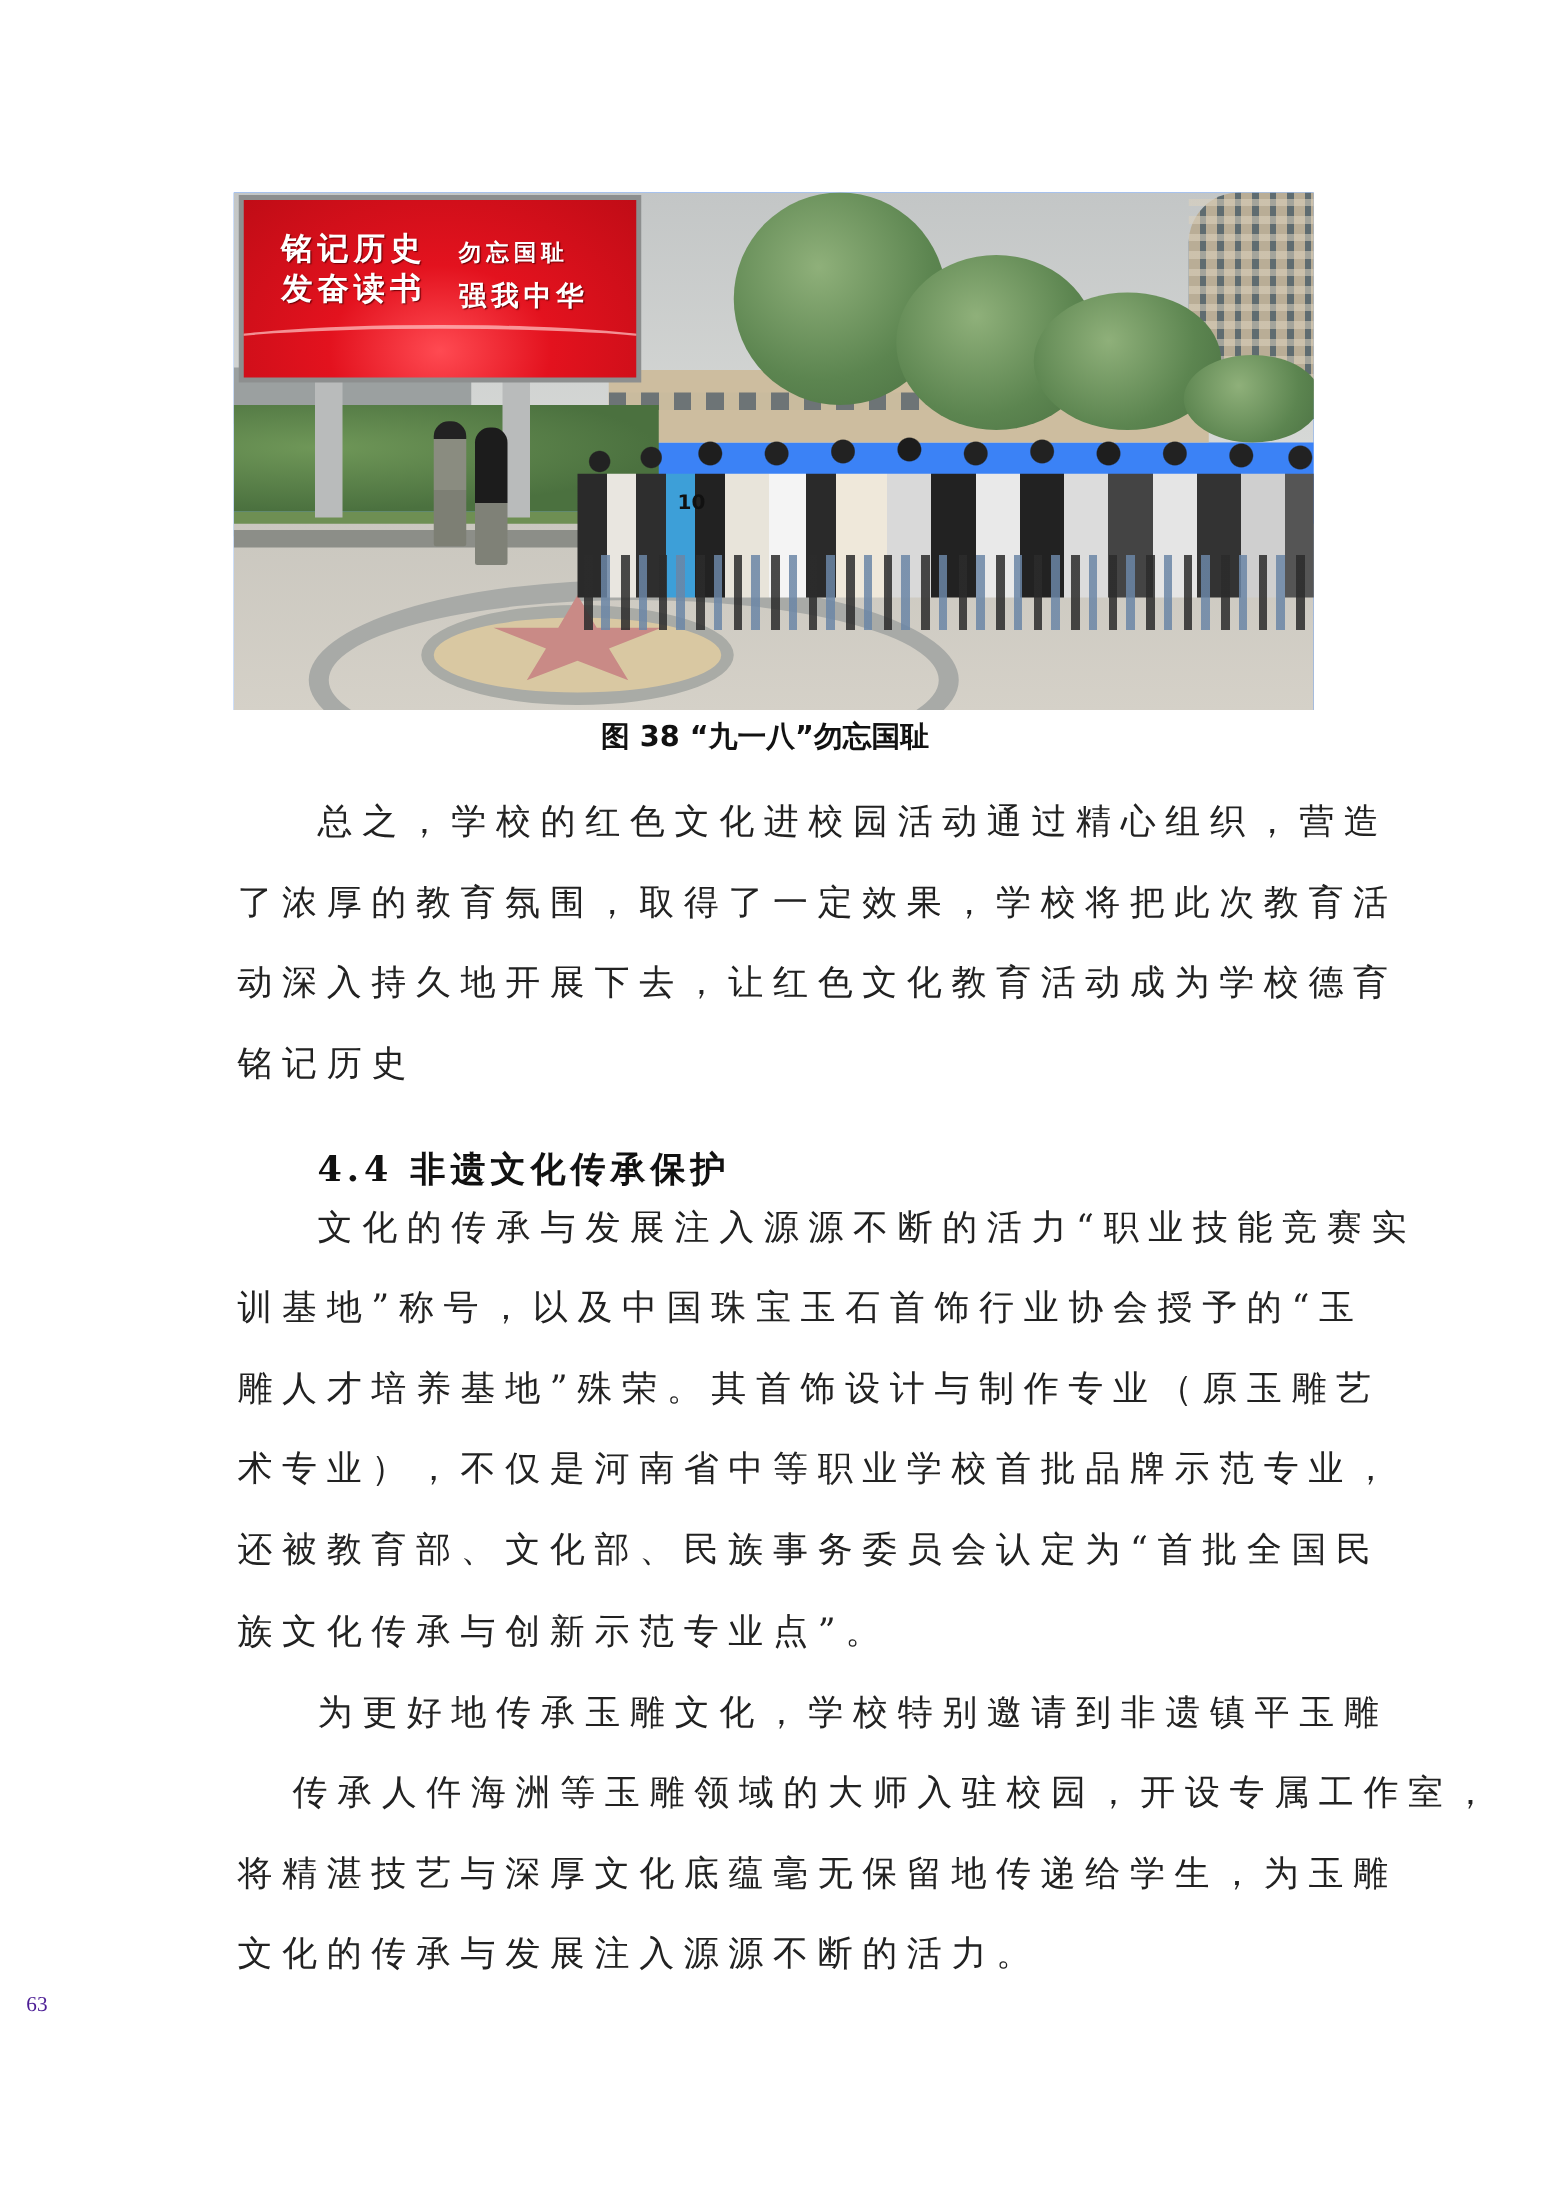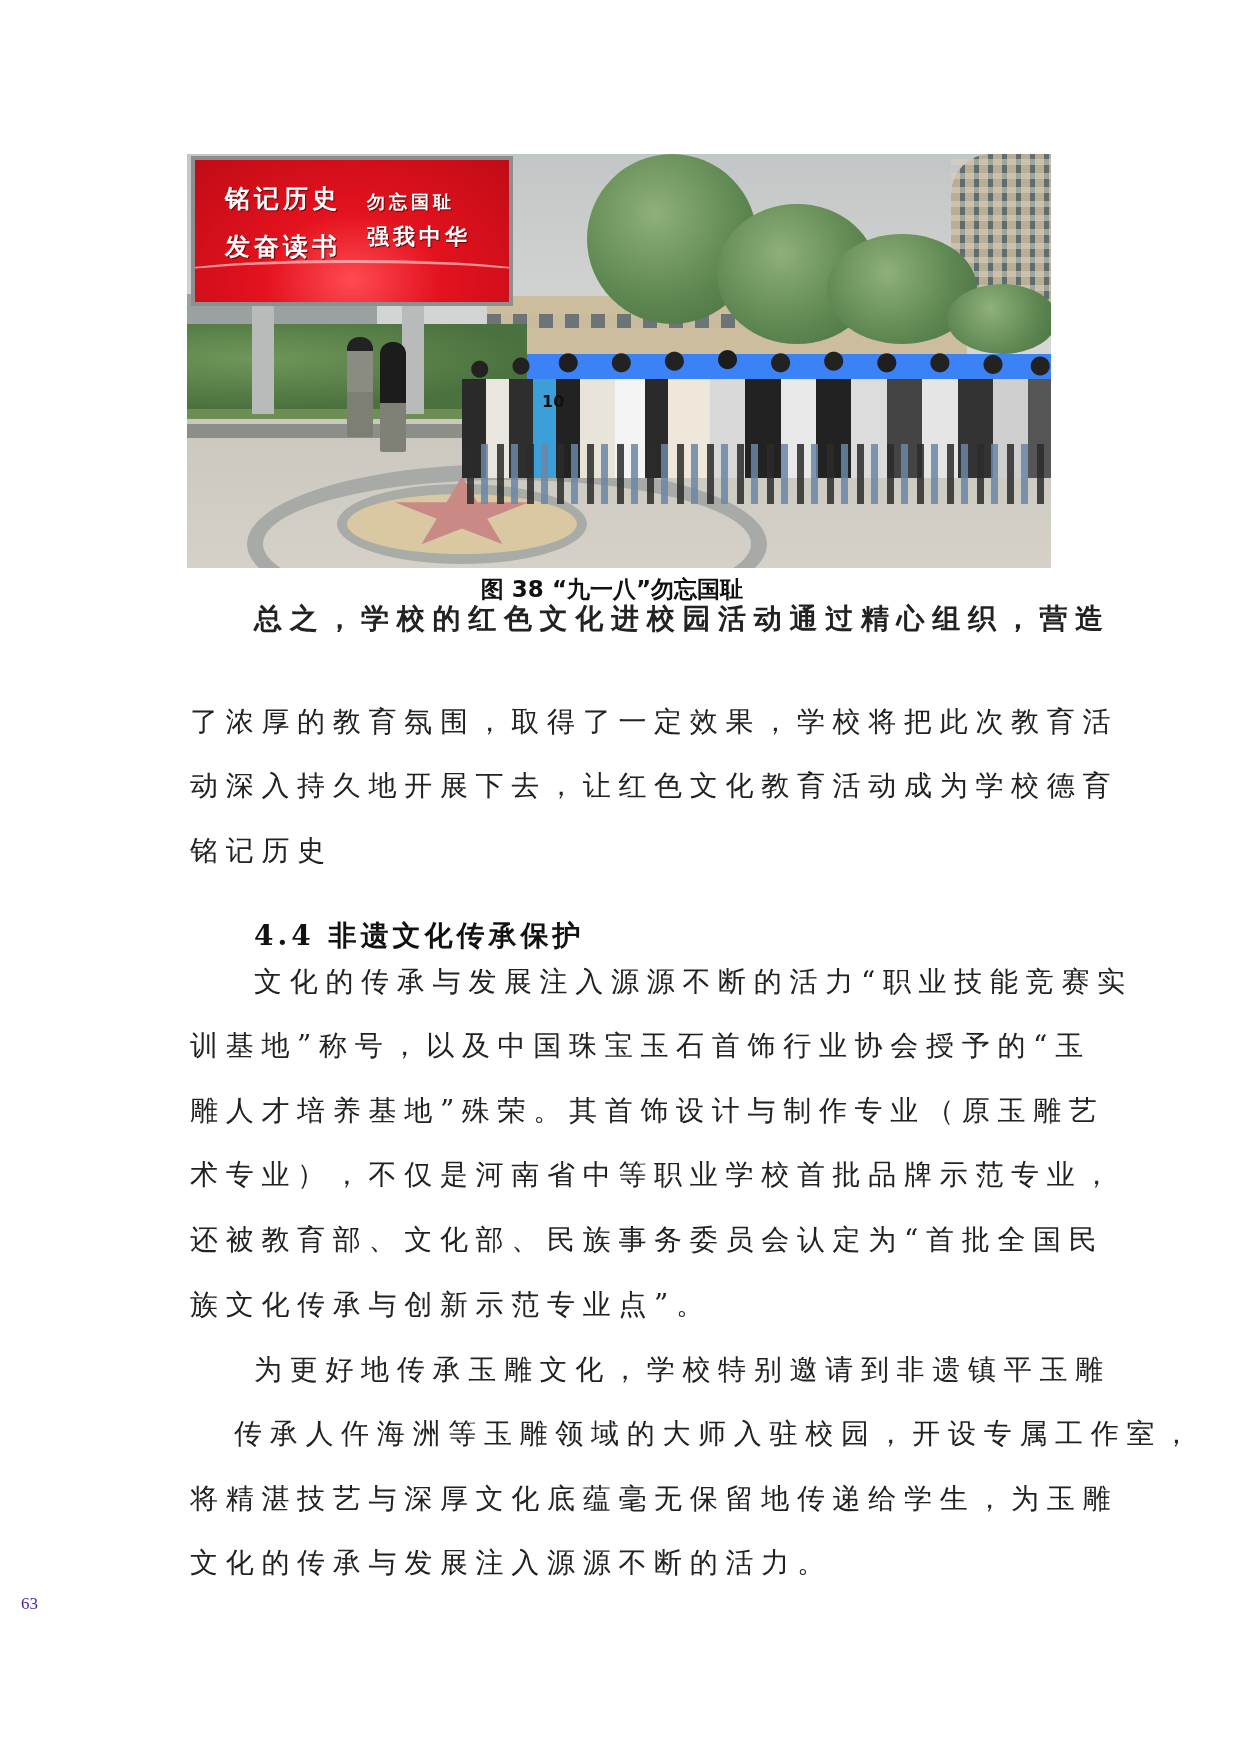--- a/index.html
+++ b/index.html
@@ -95,37 +95,37 @@
   <div class="curb"></div>
   <div class="ring1"></div>
   <div class="ring2"></div>
   <div class="star"></div>
 
   <div class="post" style="left:65px;"></div>
   <div class="post" style="left:215px;"></div>
   <div class="billboard">
     <div class="screen">
       <span class="bb-text" style="left:30px;top:22px;">铭记历史</span>
-      <span class="bb-text" style="left:30px;top:70px;">发奋读书</span>
+      <span class="bb-text" style="left:30px;top:54px;">发奋读书</span>
       <span class="bb-text" style="left:172px;top:30px;font-size:18px;">勿忘国耻</span>
       <span class="bb-text" style="left:172px;top:62px;font-size:22px;">强我中华</span>
     </div>
   </div>
 
   <div class="person" style="left:160px;top:183px;height:100px;background:linear-gradient(#222 0 14px,#8a8c80 14px 55%,#7d7f74 55%);"></div>
   <div class="person" style="left:193px;top:188px;height:110px;background:linear-gradient(#1c1c1c 0 55%,#7f8177 55%);"></div>
 
   <div class="crowd"></div>
   <div class="legs"></div>
   <span style="position:absolute;left:355px;top:238px;font-size:16px;font-weight:bold;color:#111;font-family:'DejaVu Sans',sans-serif;">10</span>
 </div>
 
 <div class="caption">图 38 “九一八”勿忘国耻</div>
 
-<div class="para-line" style="top:599px;padding-left:64px;box-sizing:border-box;font-weight:bold;">总之，学校的红色文化进校园活动通过精心组织，营造</div>
+<div class="para-line" style="top:637px;padding-left:64px;box-sizing:border-box;">总之，学校的红色文化进校园活动通过精心组织，营造</div>
 <div class="para-line" style="top:702px;">了浓厚的教育氛围，取得了一定效果，学校将把此次教育活</div>
 <div class="para-line" style="top:766px;">动深入持久地开展下去，让红色文化教育活动成为学校德育</div>
 <div class="para-line" style="top:831px;">铭记历史</div>
 
 <div class="heading">4.4 非遗文化传承保护</div>
 
 <div class="para-line" style="top:962px;padding-left:64px;box-sizing:border-box;">文化的传承与发展注入源源不断的活力“职业技能竞赛实</div>
 <div class="para-line" style="top:1026px;">训基地”称号，以及中国珠宝玉石首饰行业协会授予的“玉</div>
 <div class="para-line" style="top:1091px;">雕人才培养基地”殊荣。其首饰设计与制作专业（原玉雕艺</div>
 <div class="para-line" style="top:1155px;">术专业），不仅是河南省中等职业学校首批品牌示范专业，</div>

